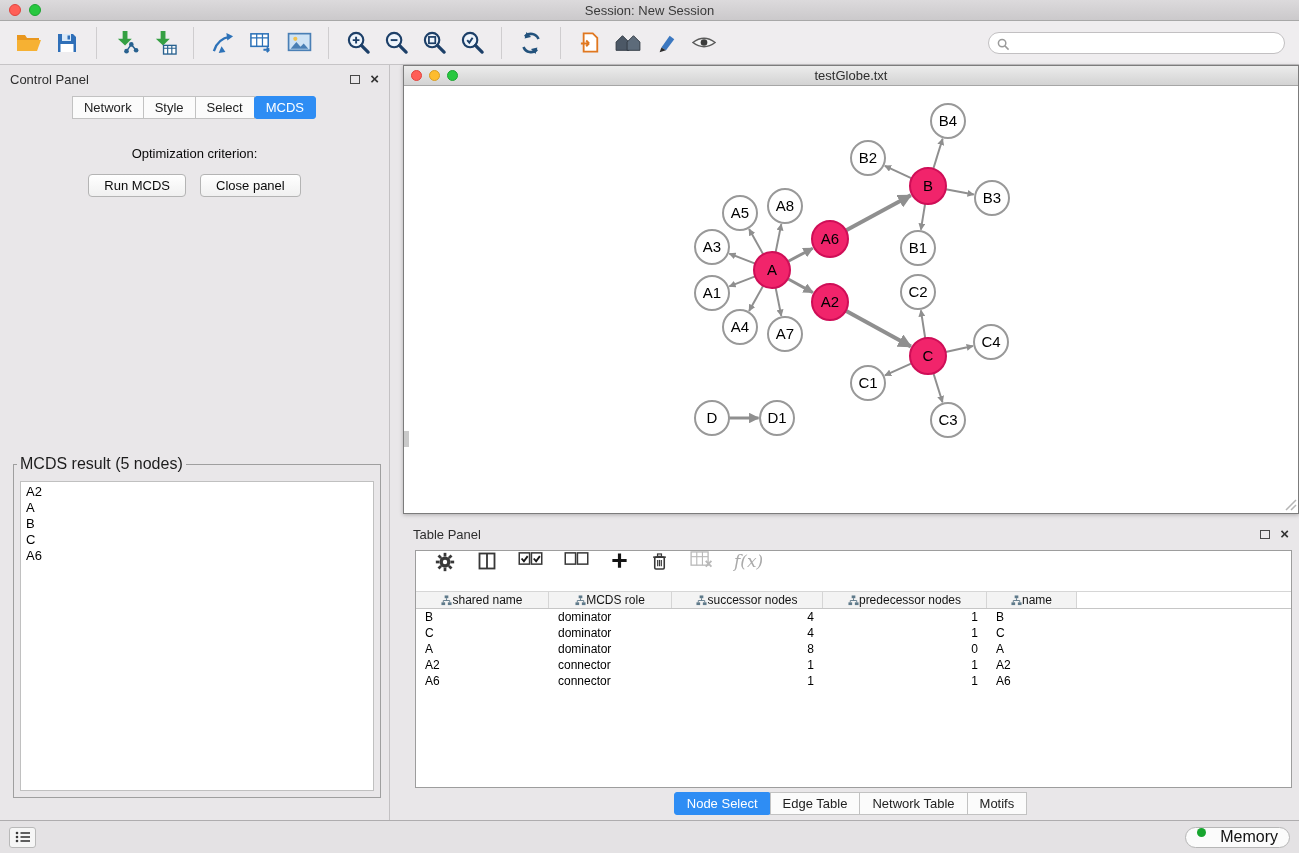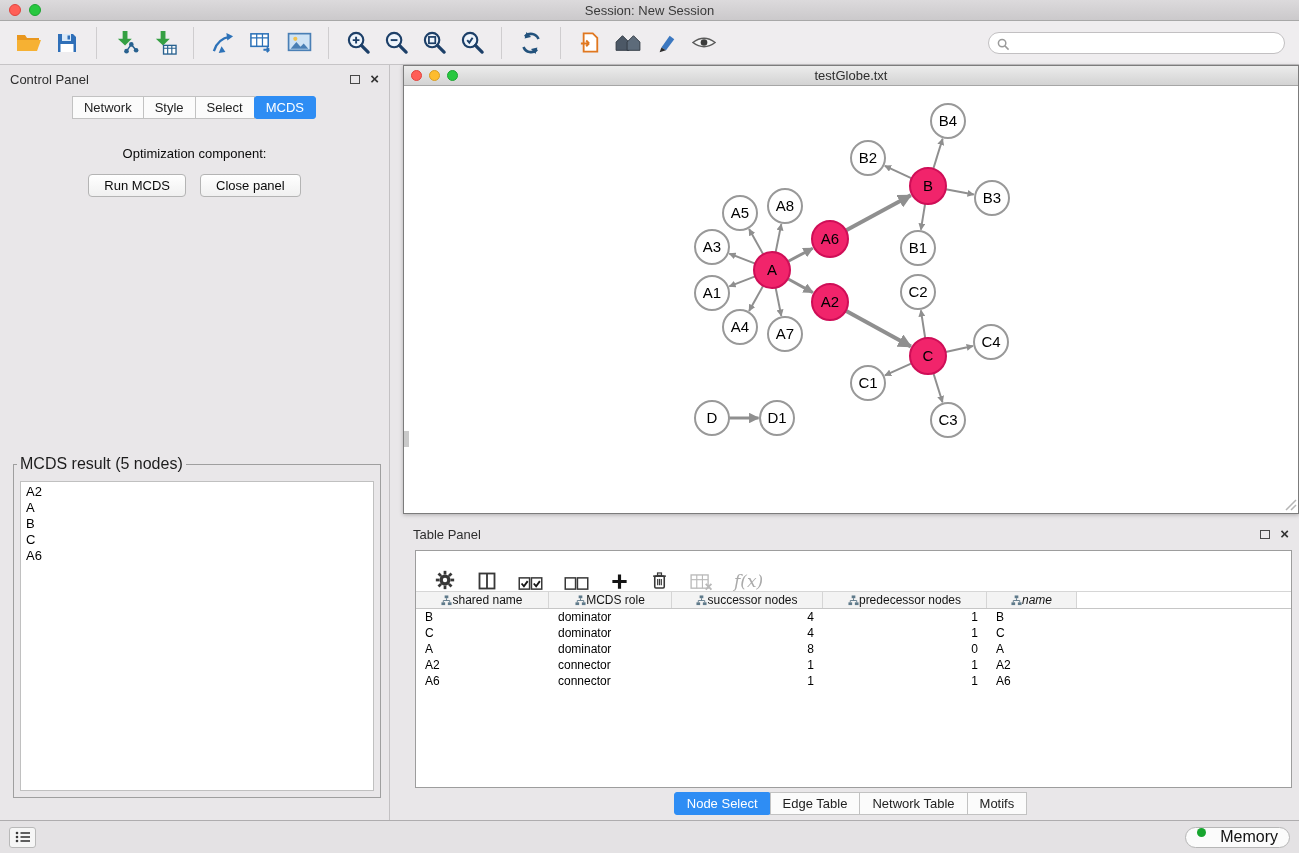--- a/index.html
+++ b/index.html
@@ -54,21 +54,21 @@
 .net-title{position:absolute;left:0;right:0;text-align:center;font-size:13px;color:#2e2e2e}
 .net-content{position:relative;width:100%;height:426px;background:#fff;overflow:hidden}
 .graph-svg{position:absolute;left:0;top:0}
 .graph-svg text{font-family:"Liberation Sans",sans-serif;font-size:15px;fill:#000}
 .resize-corner{position:absolute;right:1px;bottom:1px}
 .scroll-thumb-left{position:absolute;left:0;top:345px;width:5px;height:16px;background:#c9c9c9}
 
 
 .table-panel{position:absolute;left:403px;top:520px;width:896px;height:300px}
 .tp-box{position:absolute;left:12px;top:30px;width:877px;height:238px;background:#fff;border:1px solid #9d9d9d}
-.tp-toolbar{height:40px;display:flex;align-items:flex-end;padding-left:18px;gap:21px}
+.tp-toolbar{height:40px;display:flex;align-items:flex-start;padding-left:18px;gap:21px}
 .tp-icon{display:flex;align-items:center}
 .fx{font-family:"DejaVu Serif",serif;font-style:italic;font-size:17px;color:#aaa}
 .tbl-header{display:flex;height:18px;border-top:1px solid #d6d6d6;border-bottom:1px solid #c6c6c6}
 .th{display:flex;align-items:center;justify-content:center;font-size:12px;color:#141414;background:#f3f3f3;border-right:1px solid #d5d5d5;gap:0}
 .sorticon{width:11px;height:11px}
 .sorticon rect{fill:#5f7a8a}
 .sorticon path{stroke:#5f7a8a;fill:none;stroke-width:1}
 .tr{display:flex;height:16px;align-items:center}
 .td{font-size:12px;color:#000;padding:0 9px;white-space:nowrap;overflow:hidden}
 .table-tabs{position:absolute;left:0;right:0;top:272px;display:flex;justify-content:center}
@@ -229,21 +229,21 @@
         <span class="win-box"></span>
         <span class="win-x">×</span>
       </span>
     </div>
     <div class="cp-tabs">
         <div class="cp-tab">Network</div>
         <div class="cp-tab">Style</div>
         <div class="cp-tab">Select</div>
         <div class="cp-tab active">MCDS</div>
       </div>
-    <div class="opt-label">Optimization component:</div>
+    <div class="opt-label">Optimization criterion:</div>
     <div class="cp-buttons">
       <button class="btn">Run MCDS</button>
       <button class="btn">Close panel</button>
     </div>
     <fieldset class="result-fieldset">
       <legend>MCDS result (5 nodes)</legend>
       <div class="result-list">
           <div class="result-item">A2</div>
           <div class="result-item">A</div>
           <div class="result-item">B</div>
@@ -482,21 +482,21 @@
           </div>
           <div class="th" style="width: 164px;">
             <svg class="sorticon" viewBox="0 0 12 12">
               <rect x="4" y="0.5" width="4" height="3"></rect>
               <rect x="0.5" y="8" width="4" height="3"></rect>
               <rect x="7.5" y="8" width="4" height="3"></rect>
               <path d="M6 3.5 V6 M2.5 8 V6 H9.5 V8"></path>
             </svg>
             <span>predecessor nodes</span>
           </div>
-          <div class="th" style="width: 90px; font-style: italic;">
+          <div class="th" style="width: 90px;">
             <svg class="sorticon" viewBox="0 0 12 12">
               <rect x="4" y="0.5" width="4" height="3"></rect>
               <rect x="0.5" y="8" width="4" height="3"></rect>
               <rect x="7.5" y="8" width="4" height="3"></rect>
               <path d="M6 3.5 V6 M2.5 8 V6 H9.5 V8"></path>
             </svg>
             <span>name</span>
           </div>
         </div>
       <div>

